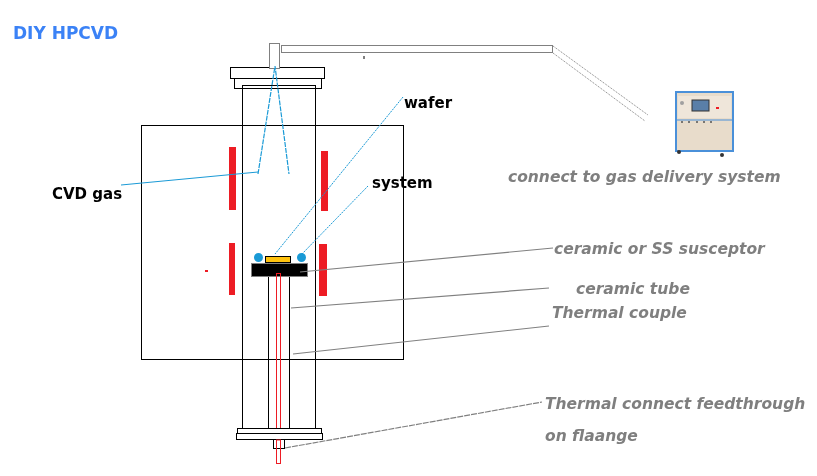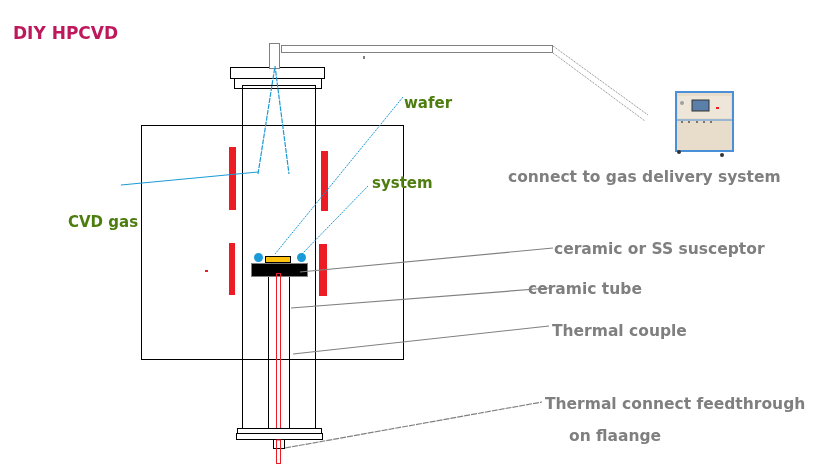--- a/index.html
+++ b/index.html
@@ -1,21 +1,21 @@
 <!DOCTYPE html>
 <html><head>
 <meta charset="utf-8">
 <style>
   html, body { margin:0; padding:0; background:#ffffff; }
   body { width:817px; height:476px; position:relative; overflow:hidden; font-family:"DejaVu Sans", sans-serif; }
   svg { position:absolute; left:0; top:0; }
   .lbl { position:absolute; font-weight:bold; white-space:nowrap; line-height:1; }
-  .title { left:13px; top:25px; font-size:17px; color:#be185d; }
-  .blue { color:#4d7c0f; font-size:15px; }
-  .gray { color:#7f7f7f; font-size:15.5px; }
+  .title { left:13px; top:25px; font-size:17px; color:#3b82f6; }
+  .blue { color:#000000; font-size:15px; }
+  .gray { color:#7f7f7f; font-size:15.5px;font-style:italic; }
 </style>
 </head>
 <body>
 
 <svg width="817" height="476" viewBox="0 0 817 476">
 
   <rect x="141.5" y="125.5" width="262" height="234" fill="none" stroke="#000" stroke-width="1"></rect>
 
   <rect x="230.5" y="67.5" width="94" height="11" fill="#fff" stroke="#000" stroke-width="1"></rect>
   <rect x="234.5" y="78.5" width="87" height="10" fill="#fff" stroke="#000" stroke-width="1"></rect>
@@ -76,19 +76,19 @@
     <circle cx="704" cy="122" r="1" fill="#555"></circle>
     <circle cx="711" cy="122" r="1" fill="#555"></circle>
     <circle cx="679" cy="152" r="2" fill="#333"></circle>
     <circle cx="722" cy="155" r="2" fill="#333"></circle>
   </g>
 </svg>
 
 <div class="lbl title">DIY HPCVD</div>
 <div class="lbl blue" style="left:404px; top:96px;">wafer</div>
 <div class="lbl blue" style="left:372px; top:176px;">system</div>
-<div class="lbl blue" style="left:68px; top:187px;margin-top:28px;">CVD gas</div>
+<div class="lbl blue" style="left:52px; top:187px;">CVD gas</div>
 <div class="lbl gray" style="left:508px; top:170px;">connect to gas delivery system</div>
 <div class="lbl gray" style="left:554px; top:242px;">ceramic or SS susceptor</div>
-<div class="lbl gray" style="left:528px; top:282px;">ceramic tube</div>
-<div class="lbl gray" style="left:552px; top:324px;">Thermal couple</div>
+<div class="lbl gray" style="left:576px; top:282px;">ceramic tube</div>
+<div class="lbl gray" style="left:552px; top:306px;">Thermal couple</div>
 <div class="lbl gray" style="left:545px; top:397px;">Thermal connect feedthrough</div>
-<div class="lbl gray" style="left:545px; top:429px;margin-left:24px;">on flaange</div>
+<div class="lbl gray" style="left:545px; top:429px;">on flaange</div>
 
 </body></html>

